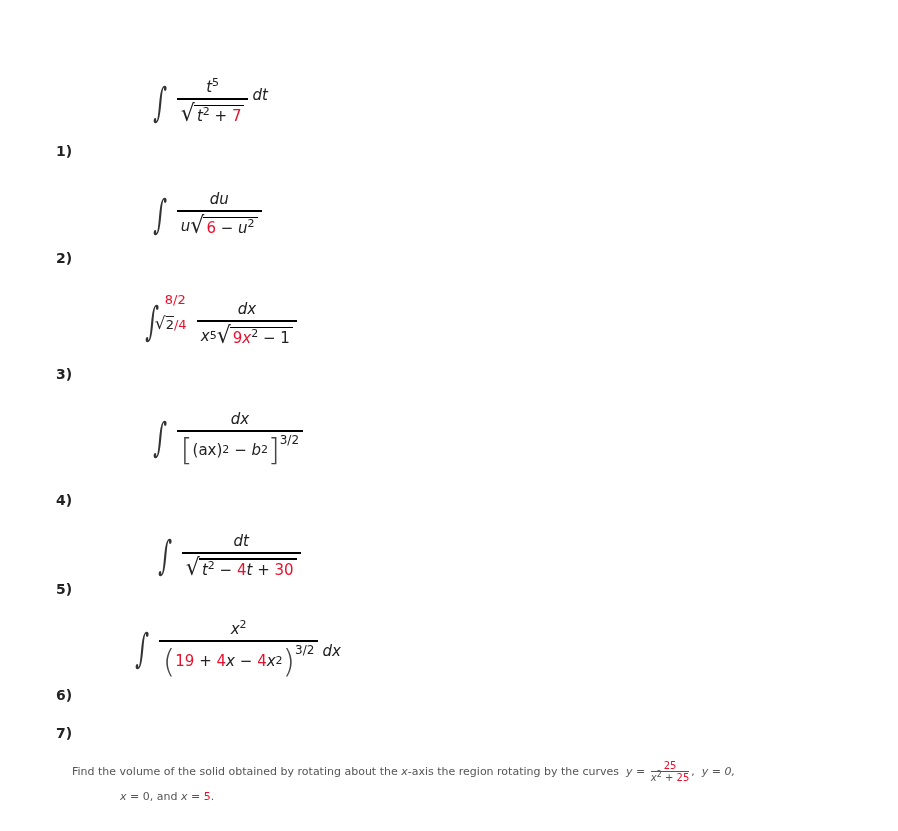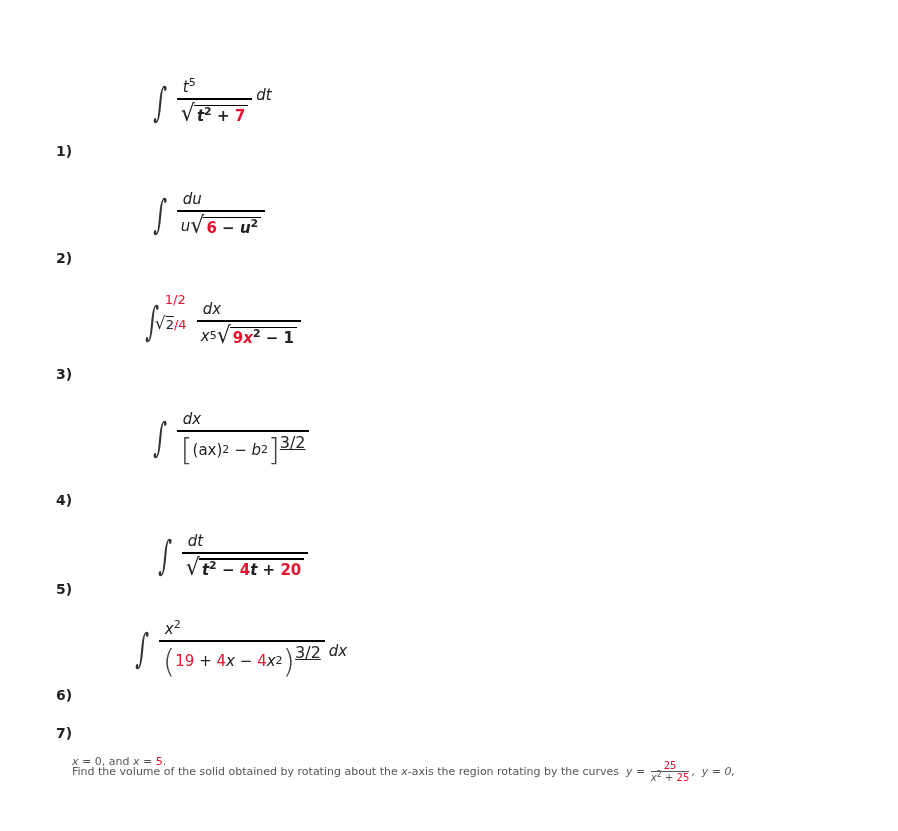--- a/index.html
+++ b/index.html
@@ -17,33 +17,33 @@
       font-family: "DejaVu Sans", sans-serif; font-size: 15px; color: #222;
     }
     .int {
       font-family: "DejaVu Serif", serif; font-size: 40px; font-weight: 100;
       line-height: 1; transform: scaleX(0.55) skewX(-8deg); color: #333;
       display: inline-block; margin-right: 2px;
     }
     .limits { position: relative; display: inline-block; width: 38px; height: 58px; margin-left: -10px; }
     .limits .up { position: absolute; top: 0; left: 10px; font-size: 13px; }
     .limits .lo { position: absolute; bottom: 17px; left: 0; font-size: 13px; white-space: nowrap; }
-    .frac { display: inline-flex; flex-direction: column; margin: 0 4px; }
+    .frac { display: inline-flex; flex-direction: column; align-items: center; margin: 0 4px; }
     .frac .n { padding: 0 6px 2px 6px; }
     .frac .bar { align-self: stretch; height: 2px; background: #000; }
     .frac .d { padding: 3px 4px 0 4px; display: flex; align-items: center; }
     .v { font-style: italic; }
     .red { color: #e8112d; }
     sup { font-size: 11px; vertical-align: 6px; line-height: 0; }
     .sqrt { display: inline-flex; align-items: flex-end; }
     .sqrt .rad { font-size: 22px; line-height: 1; transform: scaleY(1.05); margin-right: -1px; }
-    .sqrt .body { border-top: 1.5px solid #000; padding: 1px 3px 0 3px; font-weight: bold; }
+    .sqrt .body { border-top: 1.5px solid #000; padding: 1px 3px 0 3px; }
     .bracket { font-size: 30px; font-weight: 100; line-height: 1; color: #444; }
     .paren { font-size: 32px; font-weight: 100; line-height: 1; color: #444; }
-    .pow { font-size: 16px; align-self: flex-start; margin-top: -2px; text-decoration: underline; }
+    .pow { font-size: 12px; align-self: flex-start; margin-top: -2px; }
     .text7 {
       position: absolute; left: 72px; font-size: 11px; color: #555;
       font-family: "DejaVu Sans", sans-serif;
     }
     .inline-frac { display: inline-flex; flex-direction: column; align-items: center; vertical-align: middle; font-size: 10px; margin: 0 2px; }
     .inline-frac .bar { align-self: stretch; height: 1px; background: #555; }
   </style>
 </head>
 <body>
 
@@ -76,21 +76,21 @@
         <span class="body"><span class="red">6</span>&nbsp;<span>−</span>&nbsp;<span class="v">u</span><sup>2</sup></span>
       </span>
     </span>
   </span>
 </div>
 
 <div class="num" style="top:366px;">3)</div>
 <div class="expr" style="left:142px; top:292px;">
   <span class="int">∫</span>
   <span class="limits">
-    <span class="up red">1/2</span>
+    <span class="up red">8/2</span>
     <span class="lo"><span style="font-size:17px;">√</span><span style="text-decoration:overline;">2</span><span class="red">/4</span></span>
   </span>
   <span class="frac" style="margin-top:4px;">
     <span class="n v">dx</span>
     <span class="bar"></span>
     <span class="d">
       <span class="v">x</span>
         <sup>5</sup>
       <span class="sqrt">
         <span class="rad">√</span>
@@ -117,21 +117,21 @@
 
 <div class="num" style="top:581px;">5)</div>
 <div class="expr" style="left:155px; top:532px;">
   <span class="int">∫</span>
   <span class="frac">
     <span class="n v">dt</span>
     <span class="bar" style="height:1.5px;"></span>
     <span class="d">
       <span class="sqrt">
         <span class="rad">√</span>
-        <span class="body" style="border-top-width:2px;"><span class="v">t</span><sup>2</sup>&nbsp;<span>−</span>&nbsp;<span class="red">4</span><span class="v">t</span>&nbsp;<span>+</span>&nbsp;<span class="red">20</span></span>
+        <span class="body" style="border-top-width:2px;"><span class="v">t</span><sup>2</sup>&nbsp;<span>−</span>&nbsp;<span class="red">4</span><span class="v">t</span>&nbsp;<span>+</span>&nbsp;<span class="red">30</span></span>
       </span>
     </span>
   </span>
 </div>
 
 <div class="num" style="top:687px;">6)</div>
 <div class="expr" style="left:132px; top:620px;">
   <span class="int">∫</span>
   <span class="frac">
     <span class="n"><span class="v">x</span><sup>2</sup></span>
@@ -151,15 +151,15 @@
   <span>Find the volume of the solid obtained by rotating about the</span>
   <span class="v">x</span><span>-axis the region rotating by the curves</span>
   &nbsp;<span class="v">y =</span>
   <span class="inline-frac">
     <span class="red">25</span>
     <span class="bar"></span>
     <span><span class="v">x</span><sup style="font-size:8px; vertical-align:4px;">2</sup> <span>+</span> <span class="red">25</span></span>
   </span>,&nbsp;
   <span class="v">y = 0,</span>
 </div>
-<div class="text7" style="top:755px;">
+<div class="text7" style="top:790px;margin-left:48px;">
   <span class="v">x</span><span> = 0, and </span><span class="v">x</span><span> = </span><span class="red">5</span><span>.</span>
 </div>
 
 </body></html>

